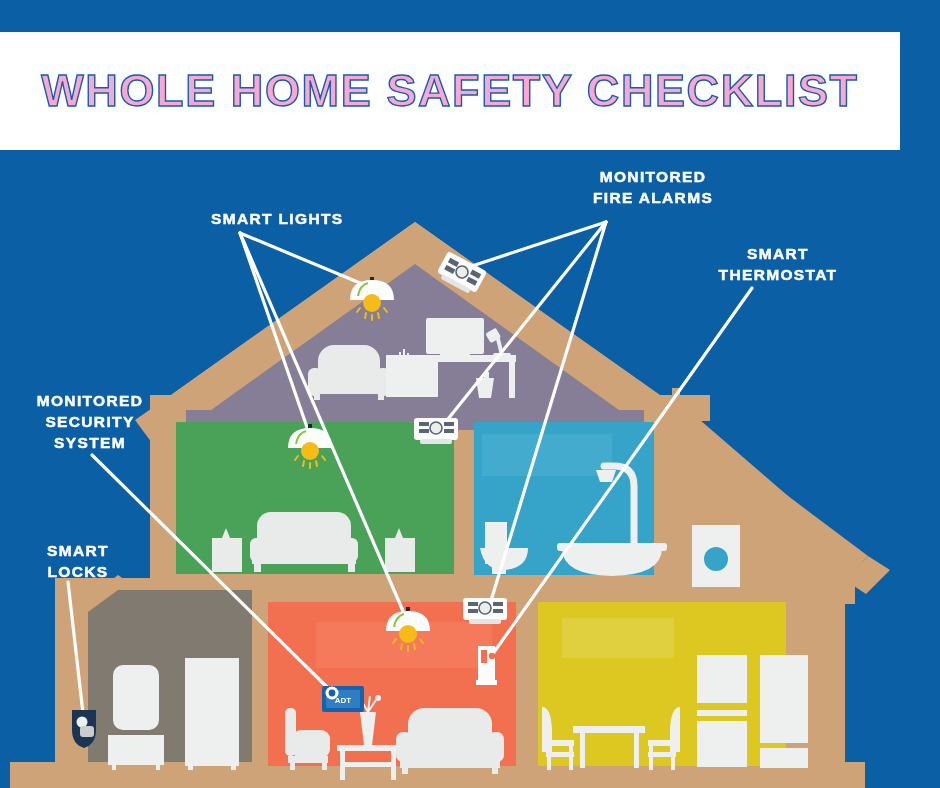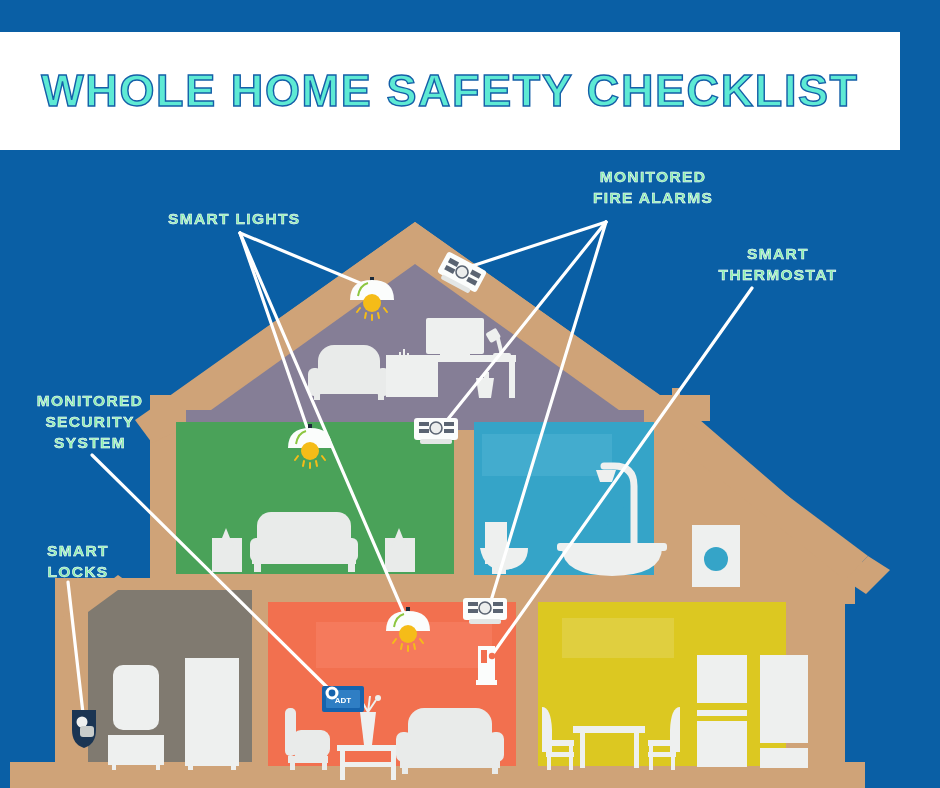--- a/index.html
+++ b/index.html
@@ -14,44 +14,44 @@
   #stage{position:absolute;inset:0;width:856px;height:788px;}
   #stage svg{display:block;}
 
   .hdr-band{
     position:absolute;left:0;top:32px;width:900px;height:118px;
     background:#ffffff;
   }
   .hdr-title{
     position:absolute;left:0;top:32px;width:900px;height:118px;
     display:flex;align-items:center;justify-content:center;
-    color:#5eead4;
+    color:#f9a8d4;
     font-family:"Liberation Sans", sans-serif;
     font-weight:bold;
     font-size:45px;
     letter-spacing:1.6px;
     text-transform:uppercase;
     -webkit-text-stroke:1.4px #155fa8;
     white-space:nowrap;
   }
 
   .lbl{
     position:absolute;
-    color:#86efac;
+    color:#ffffff;
     font-family:"Liberation Sans", sans-serif;
     font-weight:bold;
     font-size:15.5px;
     letter-spacing:1.35px;
     line-height:21px;
     text-transform:uppercase;
     white-space:pre-line;
     -webkit-text-stroke:0.5px #ffffff;
   }
   .lbl.ctr{text-align:center;}
-  .lbl.lft{text-align:left;}
+  .lbl.lft{text-align:left;margin-left:43px;}
 
   #lbl-smart-lights{left:168px;top:208px;}
   #lbl-fire-alarms{left:558px;top:166px;width:190px;text-align:center;}
   #lbl-thermostat{left:698px;top:243px;width:160px;text-align:center;}
   #lbl-security{left:20px;top:390px;width:140px;text-align:center;}
   #lbl-locks{left:18px;top:540px;width:120px;text-align:center;}
 </style>
 </head>
 <body>
 

